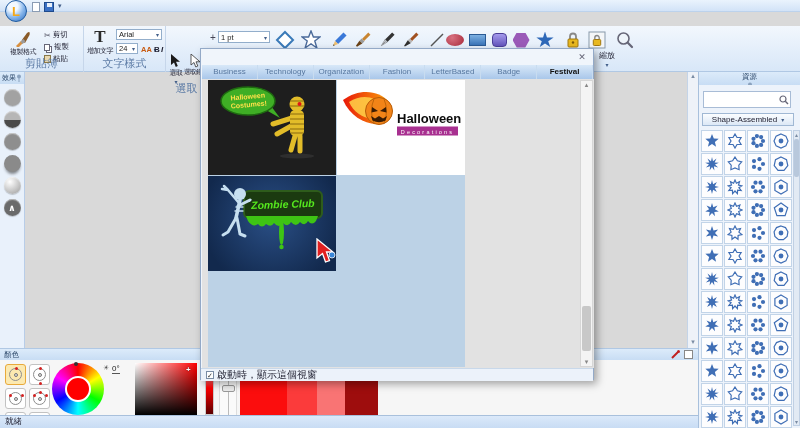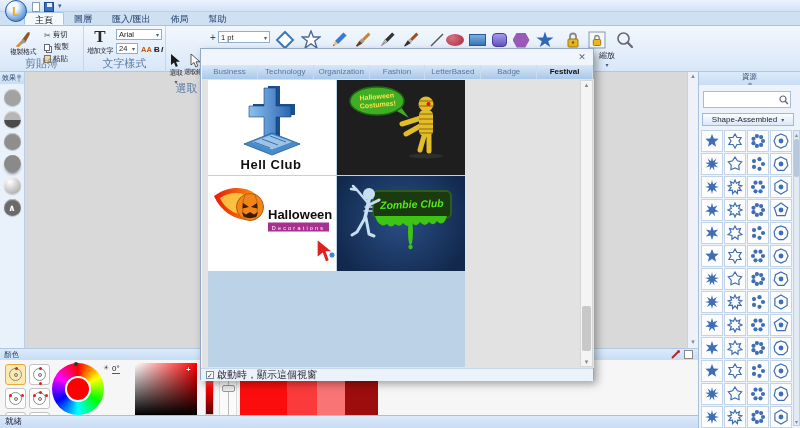--- a/index.html
+++ b/index.html
@@ -149,27 +149,20 @@
   <div class="abs" id="titlebar"></div>
   <div class="abs" id="orb">
     <span>L</span>
   </div>
   <div class="abs qat-new"></div>
   <div class="abs qat-save">
       <i></i>
     </div>
   <div class="abs qat-caret">▾</div>
 
-  <div class="abs" id="tabrow">
-      <div class="rtab active">主頁</div>
-      <div class="rtab">圖層</div>
-      <div class="rtab">匯入/匯出</div>
-      <div class="rtab">佈局</div>
-      <div class="rtab">幫助</div>
-    </div>
 
   <div class="abs" id="ribbon">
 
     <div class="rgroup" style="left:0;width:84px;">
       <div class="bigbtn" style="left:4px;top:2px;width:38px;">
         <svg width="18" height="18" viewBox="0 0 18 18">
           <path d="M2 17 L7 12 l2 2 L4 19 z" fill="#d89040"></path>
           <path d="M7.5 11.5 L13 4 q3.5-2.5 2.5 2 L11 14 z" fill="#8a5a28"></path>
           <rect x="7" y="11" width="4" height="3" transform="rotate(-45 9 12.5)" fill="#9a9a9a"></rect>
         </svg>
@@ -792,36 +785,20 @@
         <div class="dtab">Technology</div>
         <div class="dtab">Organization</div>
         <div class="dtab">Fashion</div>
         <div class="dtab">LetterBased</div>
         <div class="dtab">Badge</div>
         <div class="dtab active">Festival</div>
       </div>
     <div id="dcontent">
       <div id="cellgrid">
 
-        <div class="cell" style="background:#fff;">
-          <svg width="128" height="95" viewBox="0 0 128 95">
-            <defs>
-                <linearGradient id="g1" x1="0" y1="0" x2="1" y2="0">
-              <stop offset="0" stop-color="#8cc0ee"></stop>
-                  <stop offset="1" stop-color="#2a66b0"></stop>
-                </linearGradient>
-              </defs>
-            <path d="M60 6h12v18h15v11H72v21H60V35H45V24h15z" fill="#1a4f92"></path>
-            <path d="M56 8h12v18h15v11H68v21H56V37H41V26h15z" fill="url(#g1)" stroke="#16427c" stroke-width="0.6"></path>
-            <polygon points="36,64 64,53 92,64 64,75" fill="#4a8cc8" stroke="#1e5a9c" stroke-width="0.8"></polygon>
-            <polygon points="44,62 64,54.5 84,62 64,69.5" fill="#9cc4e8"></polygon>
-            <path d="M46 62 l16 6 M54 59 l16 6 M62 56 l16 6" stroke="#1e5a9c" stroke-width="0.8" fill="none"></path>
-            <text x="63" y="89" text-anchor="middle" font-size="13" font-weight="bold" fill="#101010" letter-spacing="0.5" font-family="Liberation Sans, DejaVu Sans, sans-serif">Hell Club</text>
-          </svg>
-        </div>
 
 
 
         <div class="cell" style="background:#1e1e1e;">
           <svg width="128" height="95" viewBox="0 0 128 95">
             <polygon points="58,30 72,38 63,26" fill="#3fae25"></polygon>
             <ellipse cx="40" cy="21" rx="27" ry="14" fill="#3fae25" stroke="#1e6a10" stroke-width="1.5"></ellipse>
             <text x="40" y="19" text-anchor="middle" font-size="7" font-weight="bold" fill="#ffe14a" transform="rotate(-5 40 19)" font-family="Liberation Sans, DejaVu Sans, sans-serif">Halloween</text>
             <text x="41" y="27" text-anchor="middle" font-size="7" font-weight="bold" fill="#ffe14a" transform="rotate(-5 41 27)" font-family="Liberation Sans, DejaVu Sans, sans-serif">Costumes!</text>
             <g transform="translate(89,52)">

